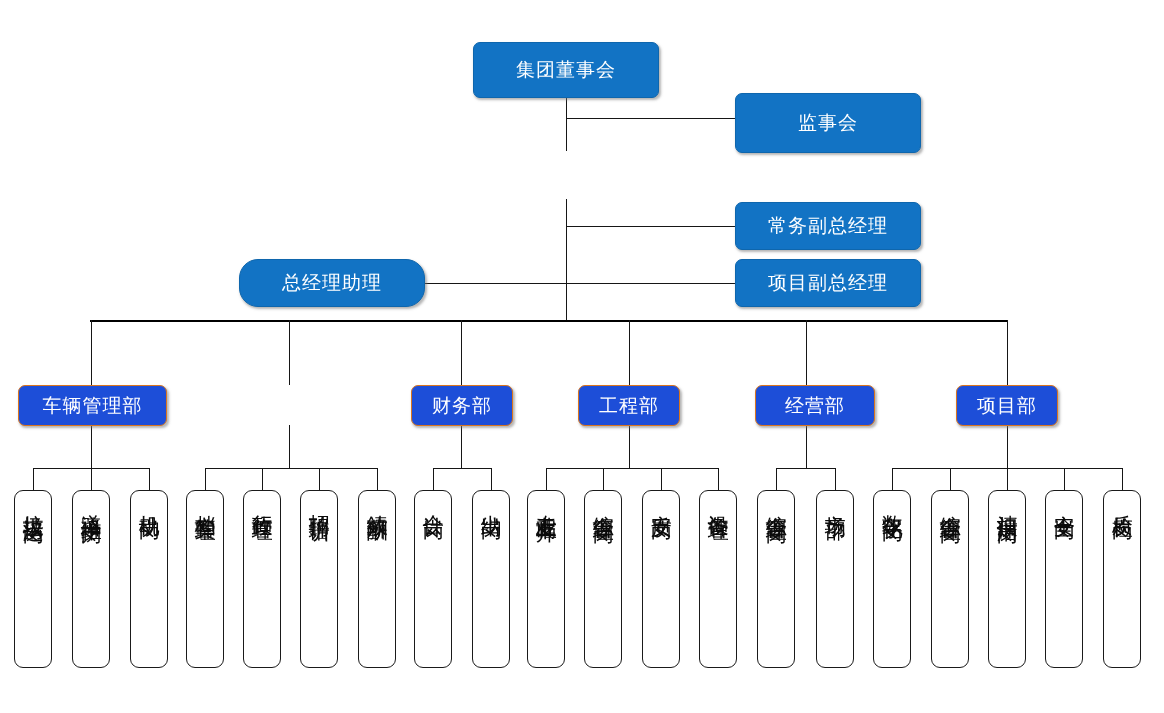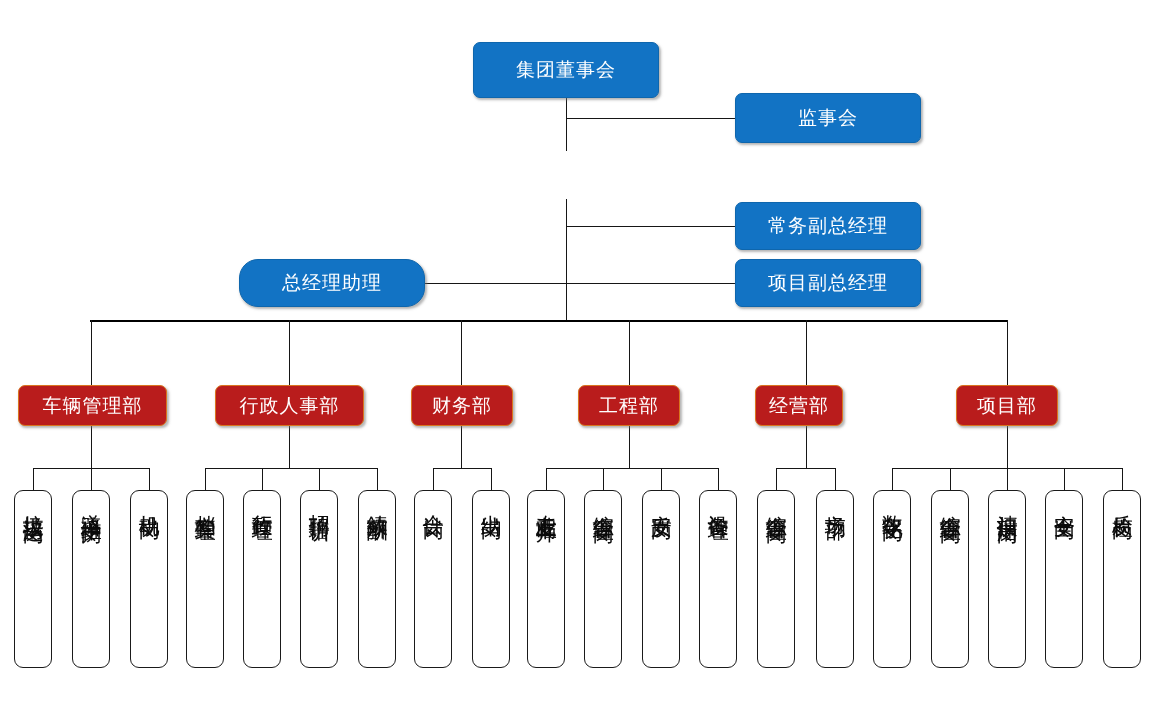--- a/index.html
+++ b/index.html
@@ -29,21 +29,21 @@
     letter-spacing:1px;
     white-space:nowrap;
   }
   .node.blue{
     background:#1273c4;
     border:1px solid #0e66ad;
     box-shadow:1.5px 2px 2.5px rgba(120,120,120,.55);
     font-size:19px;
   }
   .node.orange{
-    background:#b91c1c;
+    background:#1d4ed8;
     border:1px solid #d9751f;
     box-shadow:1.5px 2px 2.5px rgba(120,120,120,.55);
     font-size:19px;
   }
 
   
   .leaf{
     position:absolute;
     box-sizing:border-box;
     background:#ffffff;
@@ -121,38 +121,37 @@
   <div class="ln v" style="left:1007px;top:425px;height:43px;"></div>
   <div class="ln h" style="left:892px;top:468px;width:230px;"></div>
   <div class="ln v" style="left:892px;top:468px;height:22px;"></div>
   <div class="ln v" style="left:950px;top:468px;height:22px;"></div>
   <div class="ln v" style="left:1007px;top:468px;height:22px;"></div>
   <div class="ln v" style="left:1064px;top:468px;height:22px;"></div>
   <div class="ln v" style="left:1122px;top:468px;height:22px;"></div>
 
   <div class="node blue" style="left:473px;top:42px;width:186px;height:56px;">集团董事会</div>
 
-  <div class="node blue" style="left:735px;top:93px;width:186px;height:50px;">监事会</div>
+  <div class="node blue" style="left:735px;top:93px;width:186px;height:60px;">监事会</div>
 
 
   <div class="node blue" style="left:735px;top:202px;width:186px;height:48px;">常务副总经理</div>
 
   <div class="node blue" style="left:735px;top:259px;width:186px;height:48px;font-family:Liberation Mono, monospace;">项目副总经理</div>
 
   <div class="node blue" style="left:239px;top:259px;width:186px;height:48px;border-radius:19px;">总经理助理</div>
 
   <div class="node orange" style="left:18px;top:385px;width:149px;height:41px;">车辆管理部</div>
 
-  <div class="node orange" style="left:215px;top:385px;width:149px;height:41px;">行政人事部</div>
 
   <div class="node orange" style="left:411px;top:385px;width:102px;height:41px;">财务部</div>
 
   <div class="node orange" style="left:578px;top:385px;width:102px;height:41px;">工程部</div>
 
-  <div class="node orange" style="left:755px;top:385px;width:88px;height:41px;">经营部</div>
+  <div class="node orange" style="left:755px;top:385px;width:120px;height:41px;">经营部</div>
 
   <div class="node orange" style="left:956px;top:385px;width:102px;height:41px;">项目部</div>
 
   <div class="leaf" style="left:14px;top:490px;width:38px;height:178px;">
     <span>垃圾清运岗</span>
     </div>
   <div class="leaf" style="left:72px;top:490px;width:38px;height:178px;">
     <span>道路维护岗</span>
     </div>
   <div class="leaf" style="left:130px;top:490px;width:38px;height:178px;">

